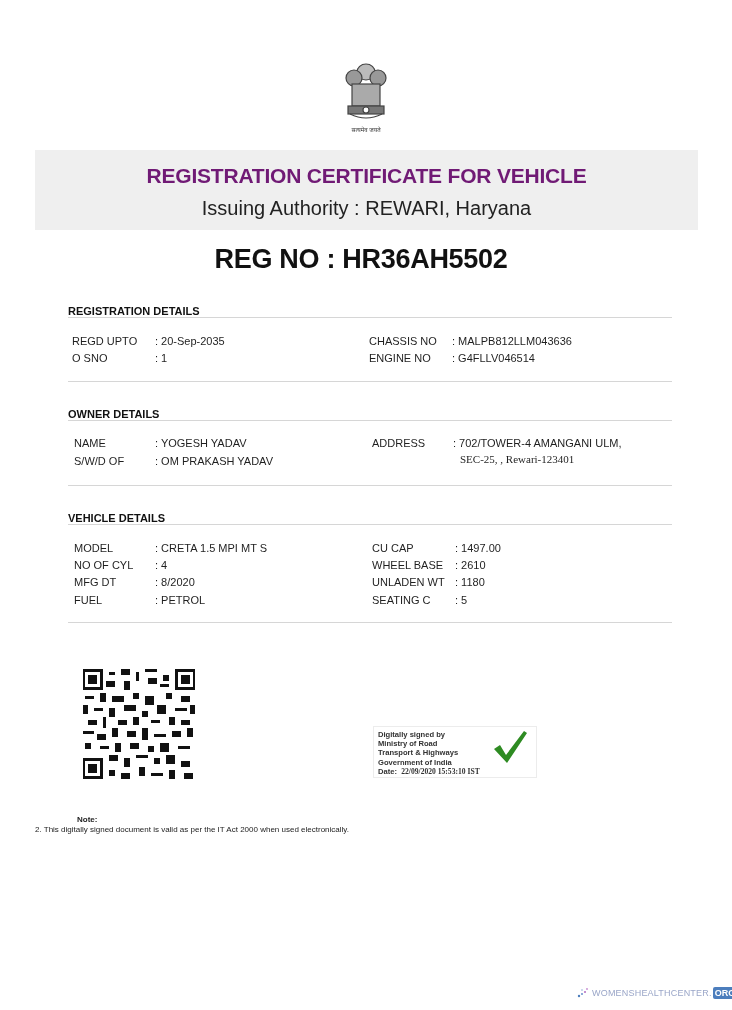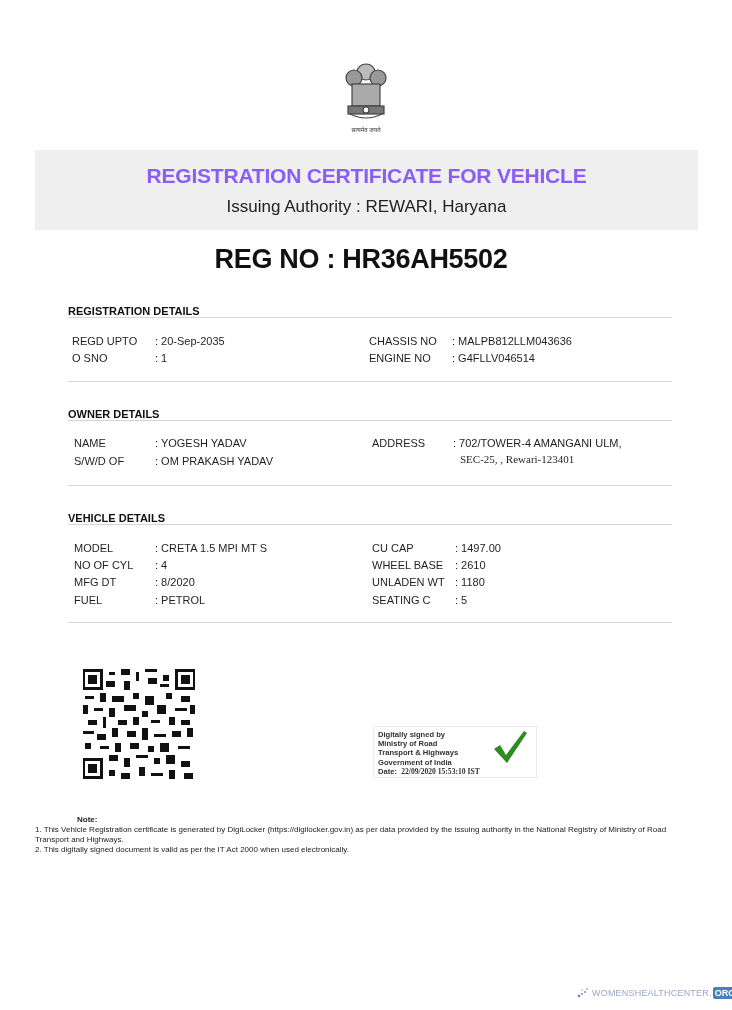--- a/index.html
+++ b/index.html
@@ -8,25 +8,25 @@
     background: #ffffff; color: #1a1a1a;
     font-family: "Liberation Sans", "DejaVu Sans", sans-serif;
   }
   .emblem { position: absolute; left: 338px; top: 58px; width: 56px; height: 80px; }
   .title-band {
     position: absolute; left: 35px; top: 150px; width: 663px; height: 80px;
     background: #efefef; text-align: center;
   }
   .title-band .title {
     position: absolute; left: 0; right: 0; top: 14px;
-    font-size: 21px; font-weight: bold; letter-spacing: -0.2px; color: #8b5cf6; text-align: center;
+    font-size: 21px; font-weight: bold; letter-spacing: -0.2px; color: #701a75; text-align: center;
   }
   .title-band .authority {
     position: absolute; left: 0; right: 0; top: 47px;
-    font-size: 17px; color: #222;
+    font-size: 20px; color: #222;
   }
   .reg-no {
     position: absolute; left: 0; width: 644px; top: 244px; text-align: center;
     font-size: 27px; font-weight: bold; color: #111; letter-spacing: -0.3px; padding-left: 39px;
   }
   .section { position: absolute; left: 68px; width: 604px; }
   .section-title {
     font-size: 11px; font-weight: bold; color: #111;
     padding-bottom: 0; border-bottom: 1.5px solid #d6d6d6;
   }
@@ -234,21 +234,20 @@
     <div>Government of India</div>
     <div><span>Date:</span>&nbsp;&nbsp;<span class="date">22/09/2020 15:53:10 IST</span></div>
   </div>
   <svg class="tick" viewBox="0 0 36 36">
     <path d="M2 20 L8 16 L14 26 L32 2 L35 4 L15 34 Z" fill="#2e8b22"></path>
   </svg>
 </div>
 
 <div class="note">
   <div class="head">Note:</div>
-  <div>1. This Vehicle Registration certificate is generated by DigiLocker (https://digilocker.gov.in) as per data provided by the issuing authority in the National Registry of Ministry of Road Transport and Highways.</div>
   <div>2. This digitally signed document is valid as per the IT Act 2000 when used electronically.</div>
 </div>
 
 <div class="wm">
   <svg width="12" height="12" viewBox="0 0 12 12">
     <circle cx="2" cy="9" r="1.2" fill="#4c7ebd"></circle>
       <circle cx="5" cy="7" r="1" fill="#6a8fcc"></circle>
     <circle cx="8" cy="5" r="1" fill="#b06ac0"></circle>
       <circle cx="10" cy="2" r="0.9" fill="#c58ad0"></circle>
     <circle cx="5" cy="3" r="0.8" fill="#8ca6d8"></circle>

